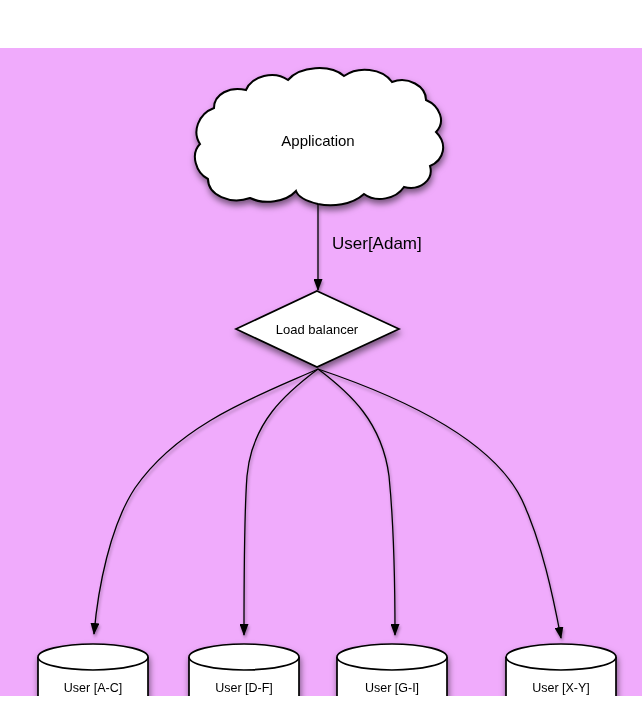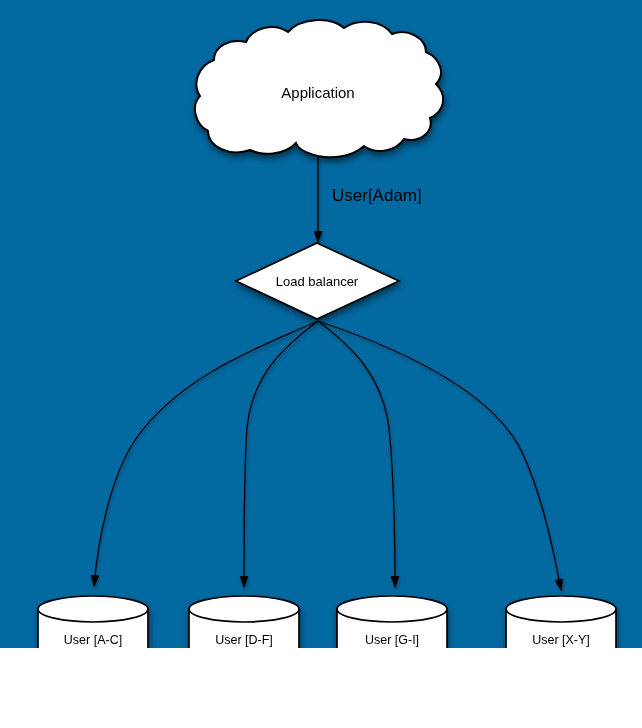--- a/index.html
+++ b/index.html
@@ -4,23 +4,24 @@
 <style>
   html, body {
     margin: 0;
     padding: 0;
     background: #ffffff;
   }
   .canvas {
     position: relative;
     width: 642px;
     height: 648px;
-    background: #0369a1;
+    background: #f0abfc;
     overflow: hidden;
     font-family: "Liberation Sans", sans-serif;
+    margin-top: 48px;
   }
   svg { display: block; }
   text {
     font-family: "Liberation Sans", sans-serif;
     fill: #000000;
   }
   .node-label     { font-size: 15px; }
   .edge-label     { font-size: 17px; }
   .diamond-label  { font-size: 13px; }
   .cylinder-label { font-size: 12.5px; }

